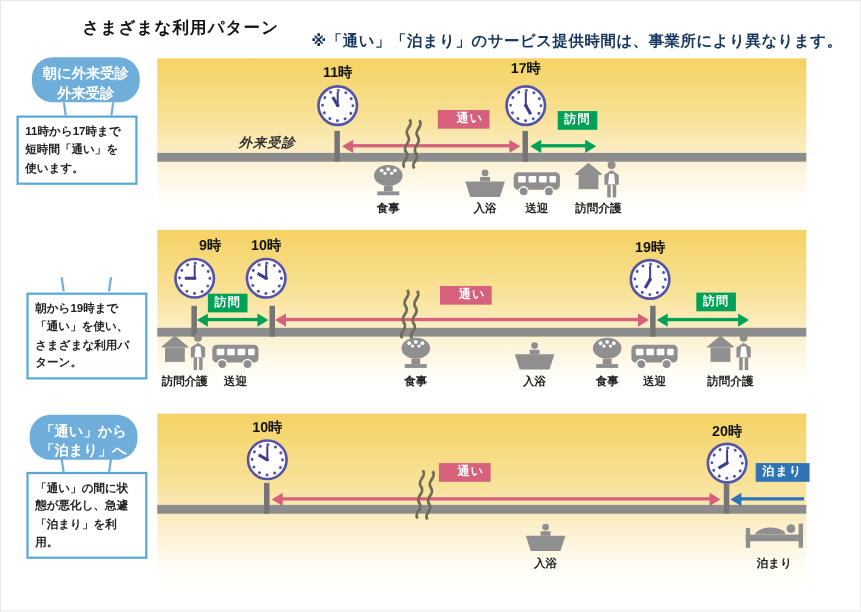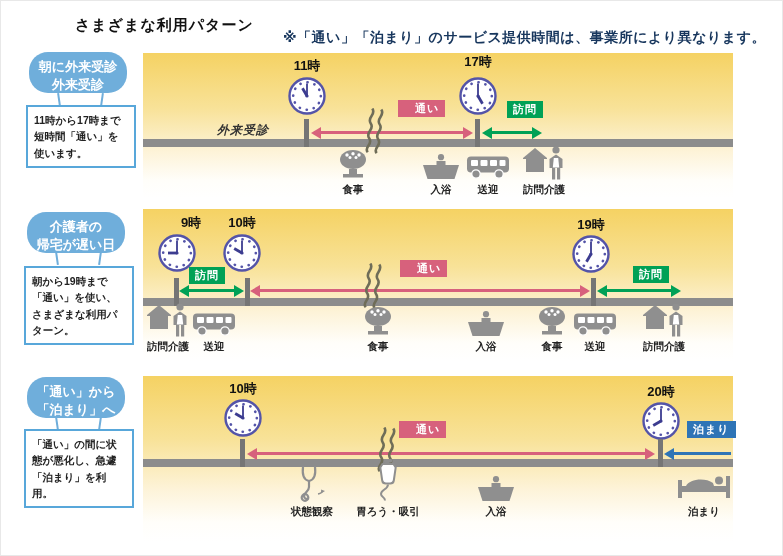--- a/index.html
+++ b/index.html
@@ -39,21 +39,21 @@
   <div class="title">さまざまな利用パターン</div>
   <div class="note">※「通い」「泊まり」のサービス提供時間は、事業所により異なります。</div>
 
   <div class="panel" style="top:52px;height:145px;"></div>
   <div class="pill" style="left:28px;top:51px;">
     <span>朝に外来受診</span><br>
     <span>外来受診</span>
   </div>
   <i class="conn" style="left:57px;top:92px;transform:rotate(-8deg);"></i>
   <i class="conn" style="left:100px;top:92px;transform:rotate(8deg);"></i>
-  <div class="descbox" style="left:25px;top:104px;">11時から17時まで短時間「通い」を使います。</div>
+  <div class="descbox" style="left:14px;top:104px;">11時から17時まで短時間「通い」を使います。</div>
 
   <div class="tl-label" style="left:216px;top:121px;font-style:italic;">外来受診</div>
 
   <div class="clock-label" style="left:276px;top:56px;">11時</div>
   <span class="clock" style="left:286px;top:75px;"><svg width="40" height="40" viewBox="0 0 40 40">
         <circle cx="20" cy="20" r="17.5" fill="#fff" stroke="#5454A8" stroke-width="2.4"></circle>
         <circle cx="20" cy="20" r="13.8" fill="none" stroke="#5454A8" stroke-width="2.6" stroke-dasharray="0.2 7.03" stroke-linecap="round"></circle>
         <line x1="20" y1="20" x2="20" y2="7.5" stroke="#3C3C90" stroke-width="1.8"></line>
         <line class="hh" x1="20" y1="20" x2="20" y2="11" stroke="#3C3C90" stroke-width="2.8" transform="rotate(330 20 20)"></line>
         <circle cx="20" cy="20" r="1.6" fill="#3C3C90"></circle>
@@ -131,24 +131,20 @@
           <circle cx="34" cy="5" r="3.6" fill="#8F8F8F"></circle>
           <path fill="#8F8F8F" d="M34 9.5l-6.5 4.5V23h13v-9z"></path>
           <path fill="#fff" d="M31.8 13h4.4l1 9.5h-6.4z"></path>
           <rect x="30" y="23" width="3.2" height="11.5" fill="#8F8F8F"></rect>
           <rect x="35" y="23" width="3.2" height="11.5" fill="#8F8F8F"></rect>
         </svg></span>
     <span class="lbl">訪問介護</span>
   </div>
 
   <div class="panel" style="top:208px;height:152px;"></div>
-  <div class="pill" style="left:26px;top:211px;">
-    <span>介護者の</span><br>
-    <span>帰宅が遅い日</span>
-  </div>
   <i class="conn" style="left:55px;top:251px;transform:rotate(-8deg);"></i>
   <i class="conn" style="left:98px;top:251px;transform:rotate(8deg);"></i>
   <div class="descbox" style="left:23px;top:265px;">朝から19時まで「通い」を使い、さまざまな利用パターン。</div>
 
   <div class="clock-label" style="left:160px;top:213px;">9時</div>
   <span class="clock" style="left:156px;top:232px;"><svg width="40" height="40" viewBox="0 0 40 40">
         <circle cx="20" cy="20" r="17.5" fill="#fff" stroke="#5454A8" stroke-width="2.4"></circle>
         <circle cx="20" cy="20" r="13.8" fill="none" stroke="#5454A8" stroke-width="2.6" stroke-dasharray="0.2 7.03" stroke-linecap="round"></circle>
         <line x1="20" y1="20" x2="20" y2="7.5" stroke="#3C3C90" stroke-width="1.8"></line>
         <line class="hh" x1="20" y1="20" x2="20" y2="11" stroke="#3C3C90" stroke-width="2.8" transform="rotate(270 20 20)"></line>
@@ -327,40 +323,20 @@
   <div class="badge bg-pink" style="left:398px;top:420px;">通い</div>
   <div class="badge bg-blue" style="left:686px;top:420px;">泊まり</div>
 
   <span class="wavy" style="left:374px;top:426px;"><svg width="26" height="46" viewBox="0 0 26 46">
         <g stroke="#6F6D58" stroke-width="2.6" fill="none" transform="rotate(6 13 23)">
           <path d="M7 1 C12 7 2 10 7 16 C12 22 2 25 7 31 C12 37 2 40 7 45"></path>
           <path d="M16 1 C21 7 11 10 16 16 C21 22 11 25 16 31 C21 37 11 40 16 45"></path>
         </g>
       </svg></span>
 
-  <div class="icon-item" style="left:274px;top:468px;height:50px;">
-    <span class="ic"><svg width="32" height="37" viewBox="0 0 32 37">
-          <g fill="none" stroke="#8F8F8F" stroke-width="2.2" stroke-linecap="round">
-            <path d="M7 2c-1 8 1 13 6 14 5-1 7-6 6-14"></path>
-            <path d="M13 16v6c0 5-5 5-5 9 0 3 3.5 3 3.5 3"></path>
-            <circle cx="9" cy="32.5" r="3.3"></circle>
-          </g>
-          <path d="M22 29c3.5-.5 4.5-3 4.5-3" stroke="#8F8F8F" stroke-width="1.5" fill="none"></path>
-          <path fill="#8F8F8F" d="M25 24.5l4 1.5-3.5 2.3z"></path>
-        </svg></span>
-    <span class="lbl">状態観察</span>
-  </div>
-  <div class="icon-item" style="left:350px;top:464px;height:54px;">
-    <span class="ic"><svg width="26" height="43" viewBox="0 0 26 43">
-          <rect x="9" y="0" width="8" height="3.5" rx="1" fill="#8F8F8F"></rect>
-          <path d="M7.5 5h11l2.2 3.5-1.9 13c-.3 1.9-1.7 3-3.6 3h-4.4c-1.9 0-3.3-1.1-3.6-3L5.3 8.5z" fill="#fff" stroke="#8F8F8F" stroke-width="2"></path>
-          <path d="M13 25.5c0 5-7 5-7 9.5 0 3.5 4 2.5 4 6.5" fill="none" stroke="#8F8F8F" stroke-width="2"></path>
-        </svg></span>
-    <span class="lbl">胃ろう・吸引</span>
-  </div>
   <div class="icon-item" style="left:458px;top:468px;height:50px;">
     <span class="ic"><svg width="40" height="27" viewBox="0 0 40 27">
           <circle cx="20" cy="4.2" r="3.1" fill="#8F8F8F"></circle>
           <path fill="#8F8F8F" d="M15.5 8h9v4h-9z"></path>
           <path fill="#8F8F8F" d="M2 12h36l-4.5 14h-27z"></path>
         </svg></span>
     <span class="lbl">入浴</span>
   </div>
   <div class="icon-item" style="left:666px;top:468px;height:50px;">
     <span class="ic"><svg width="54" height="32" viewBox="0 0 54 32">

